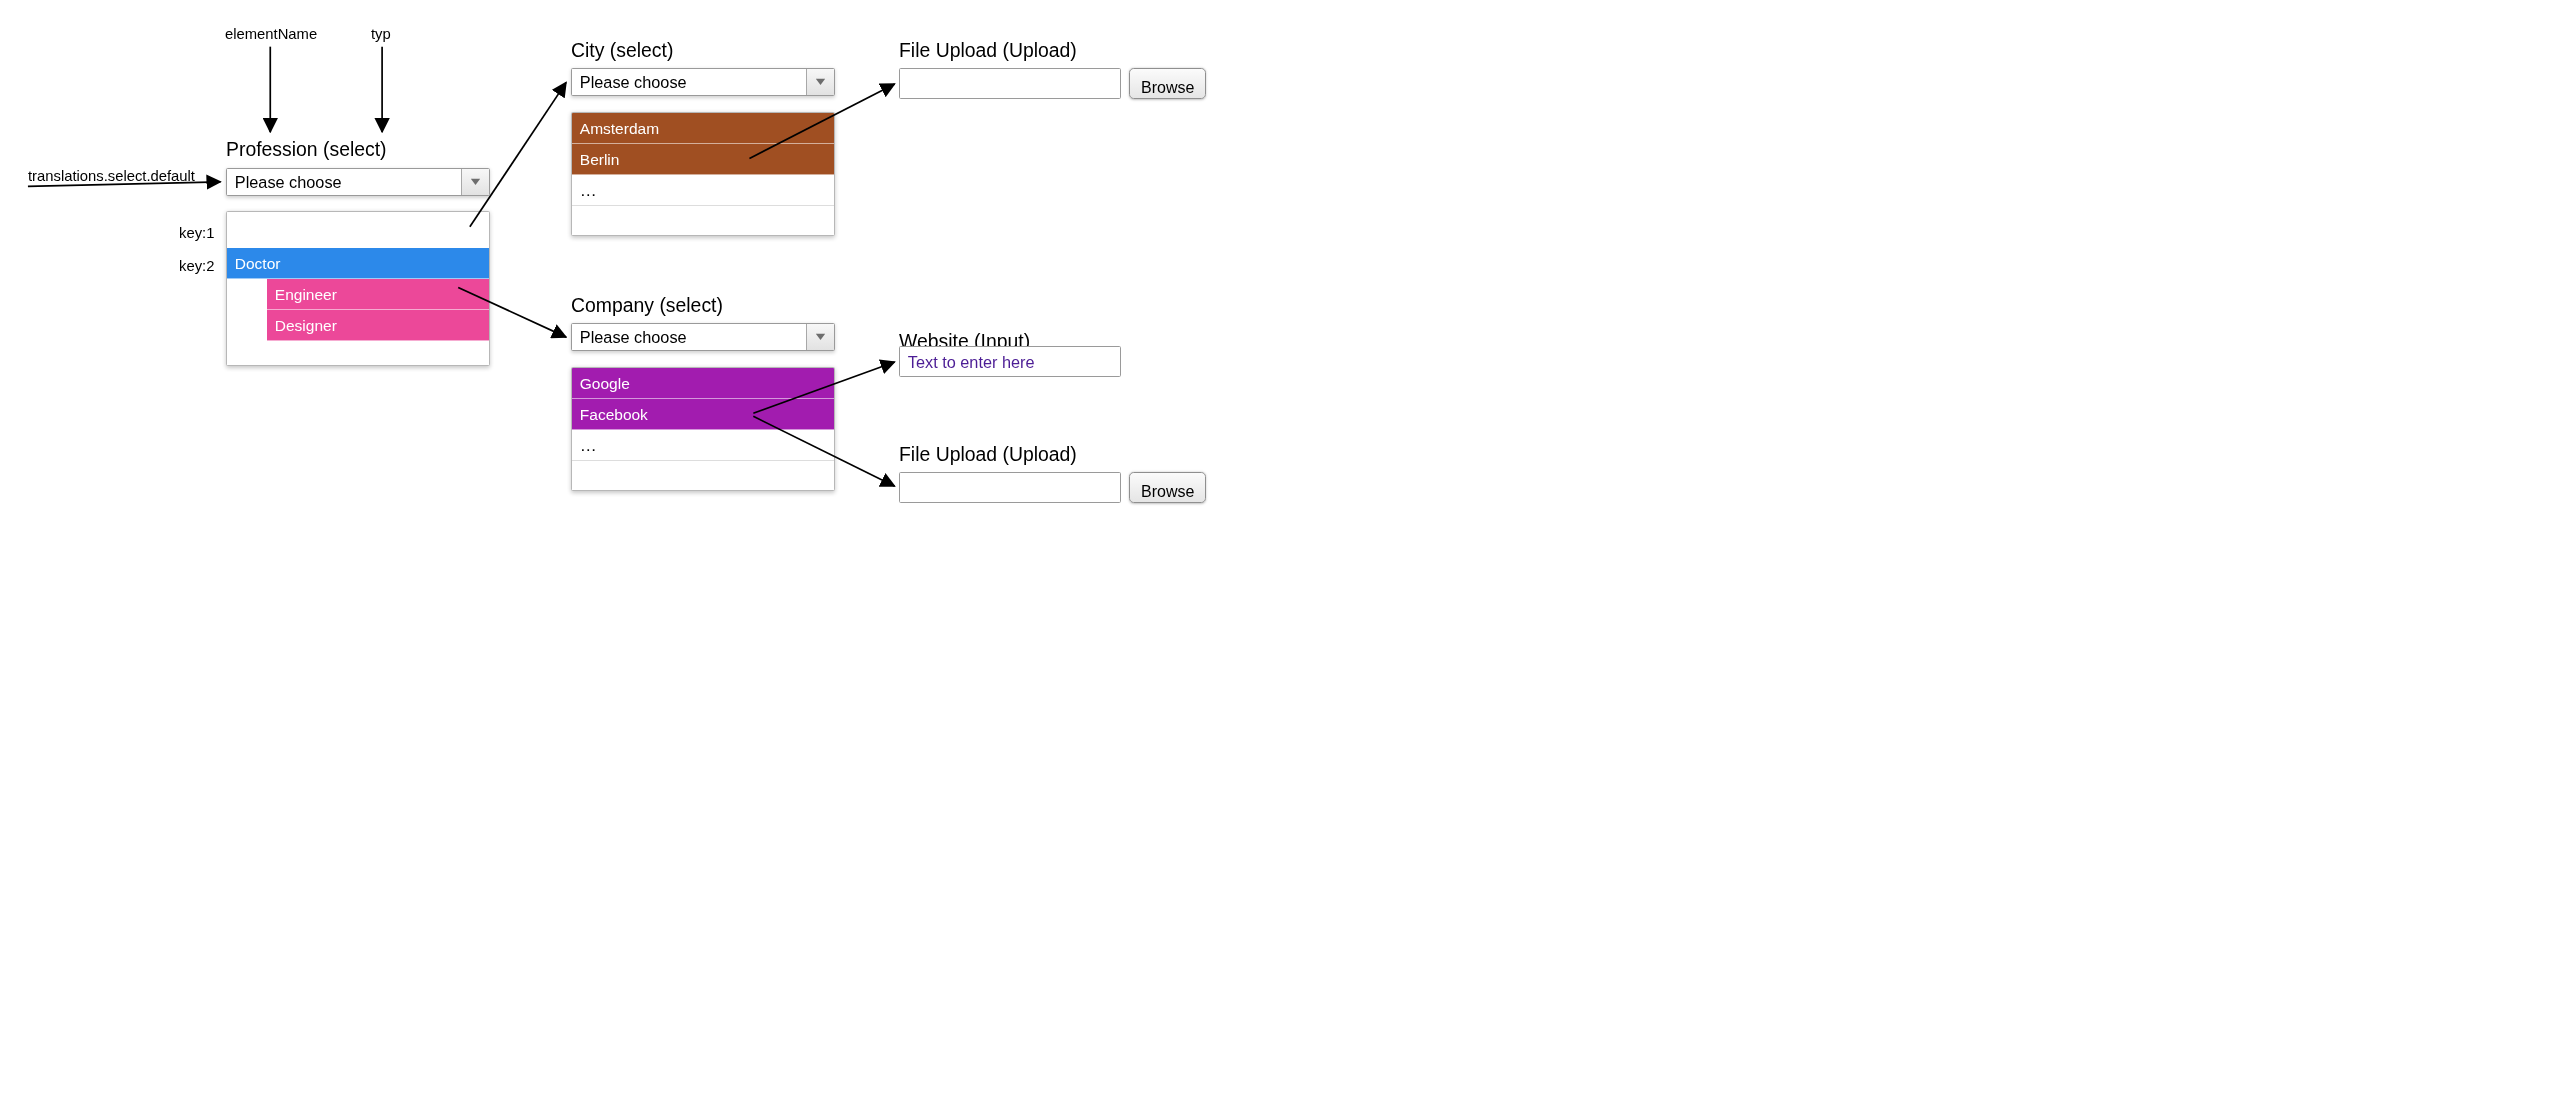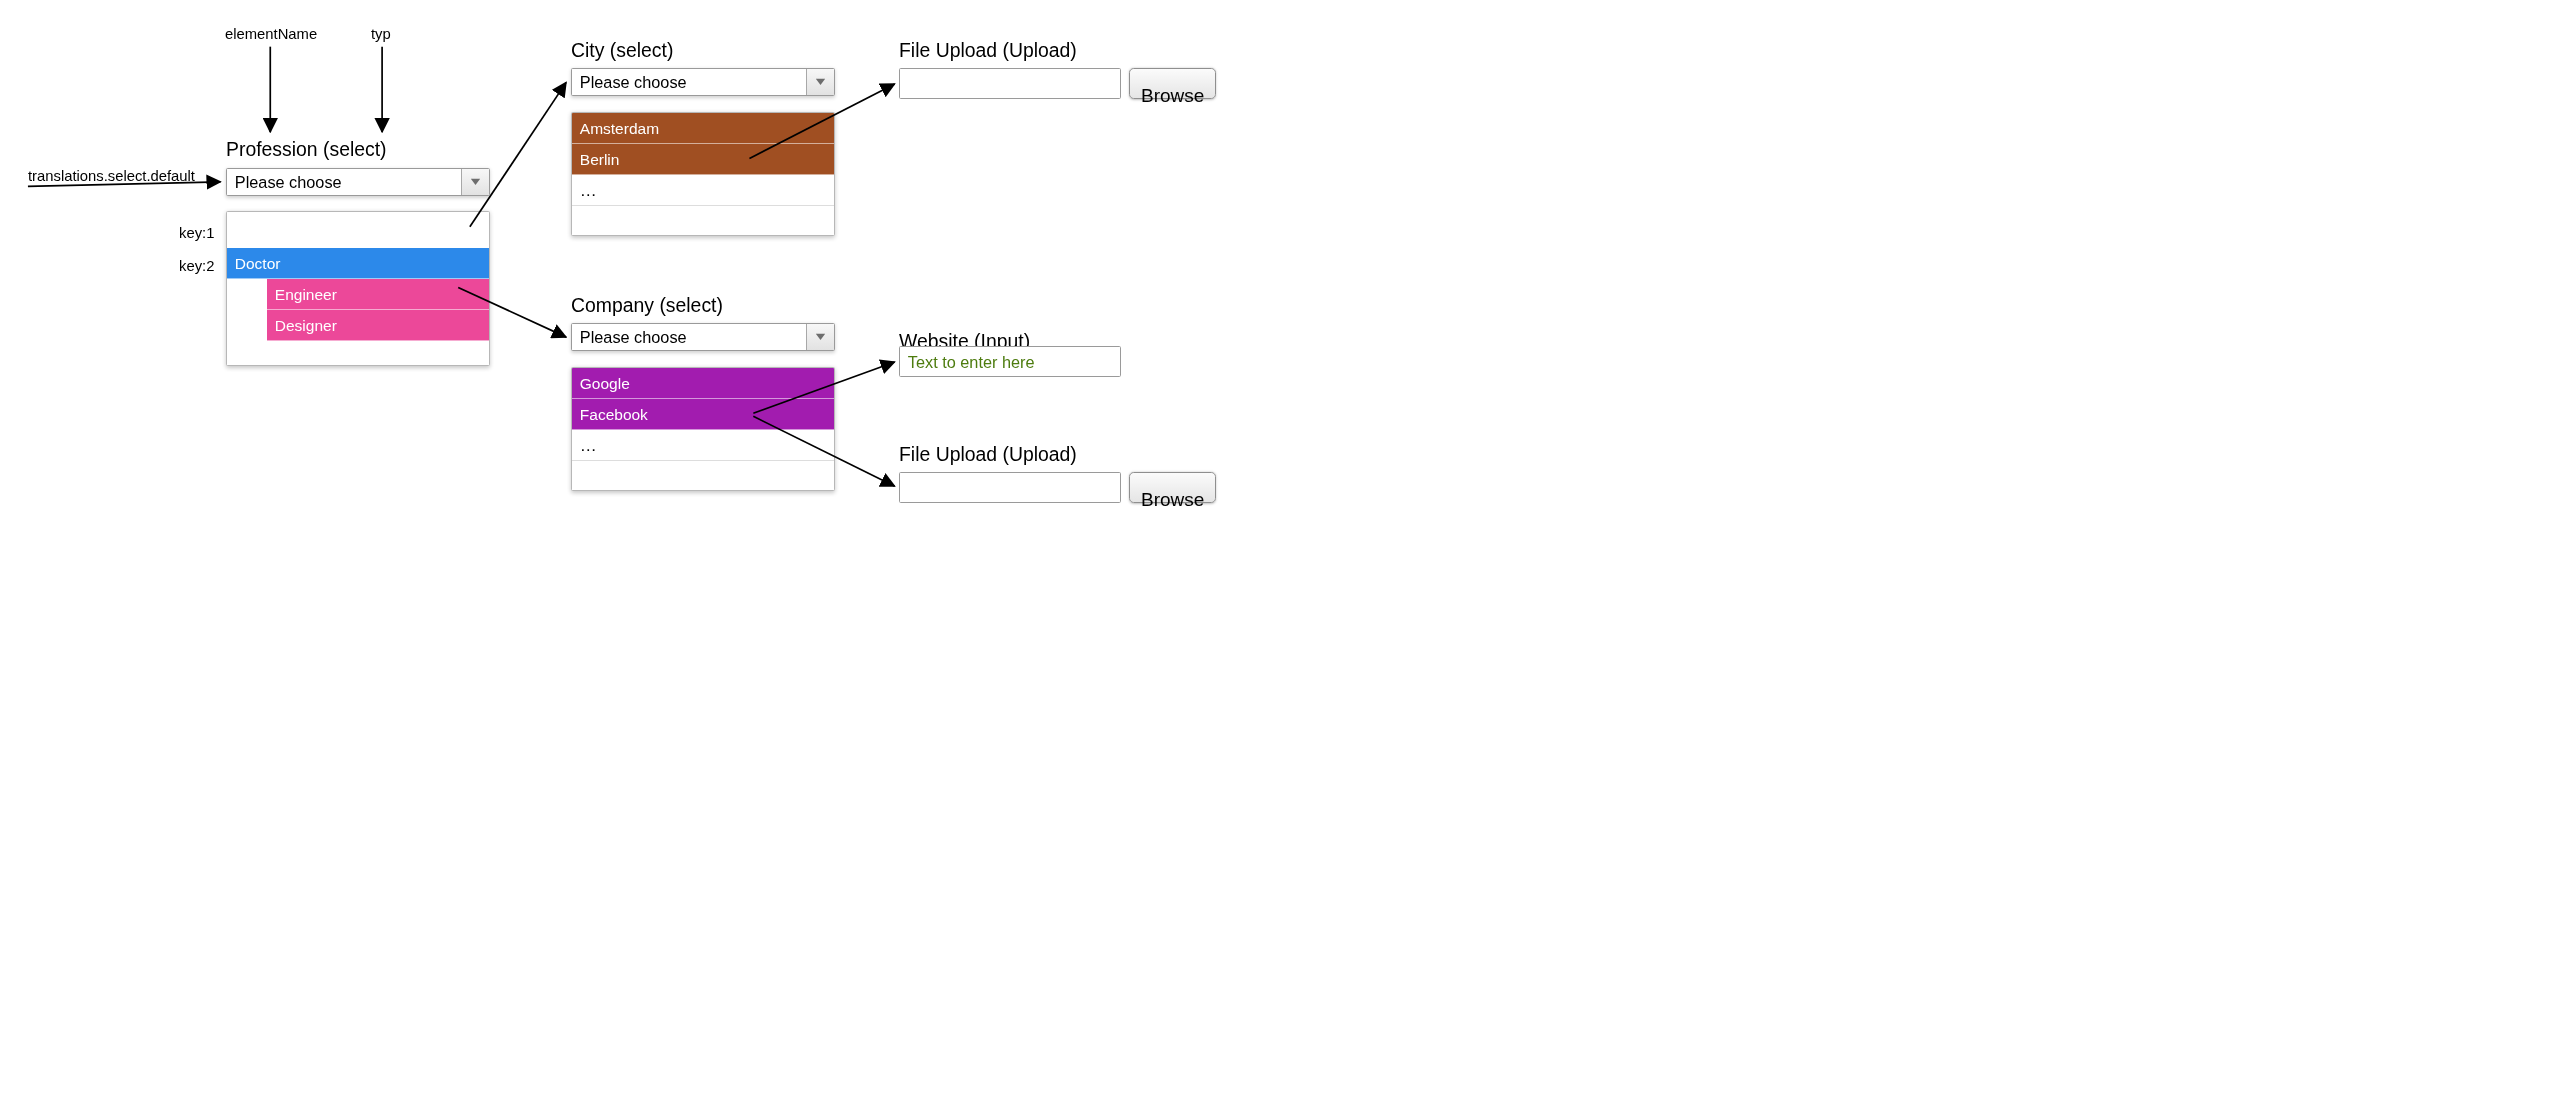--- a/index.html
+++ b/index.html
@@ -46,26 +46,26 @@
   .option-row.green  { background: #ec4899; margin-left: 40px; }
   .option-row.brown  { background: #a04f22; }
   .option-row.cyan   { background: #a21caf; }
   .option-row.blank  { background: #fff; color: #000; border-bottom: 0.8px solid #ddd; }
   .option-row.blank:last-child { border-bottom: none; }
   .option-row.ellipsis { color: #000; font-size: 17px; }
 
   .text-input {
     position: absolute; height: 31px; background:#fff;
     border: 0.8px solid #9a9a9a; border-radius: 1.6px;
-    padding: 0 7.8px; font-size: 16.3px; line-height: 31px; color:#4d7c0f;
+    padding: 0 7.8px; font-size: 16.3px; line-height: 31px; color:#4c1d95;
   }
 
   .btn {
-    position: absolute; height: 31px; padding: 12px 11px;
-    font-size: 19px; line-height: 29.5px;
+    position: absolute; height: 31px; padding: 4px 11px;
+    font-size: 16px; line-height: 29.5px;
     background: linear-gradient(#fbfbfb,#e5e5e5);
     border: 0.8px solid #8f8f8f; border-radius: 4.7px;
     box-shadow: 0 0.8px 2.3px rgba(0,0,0,0.25);
   }
 </style>
 </head>
 <body>
 
 <div id="stage">
 

